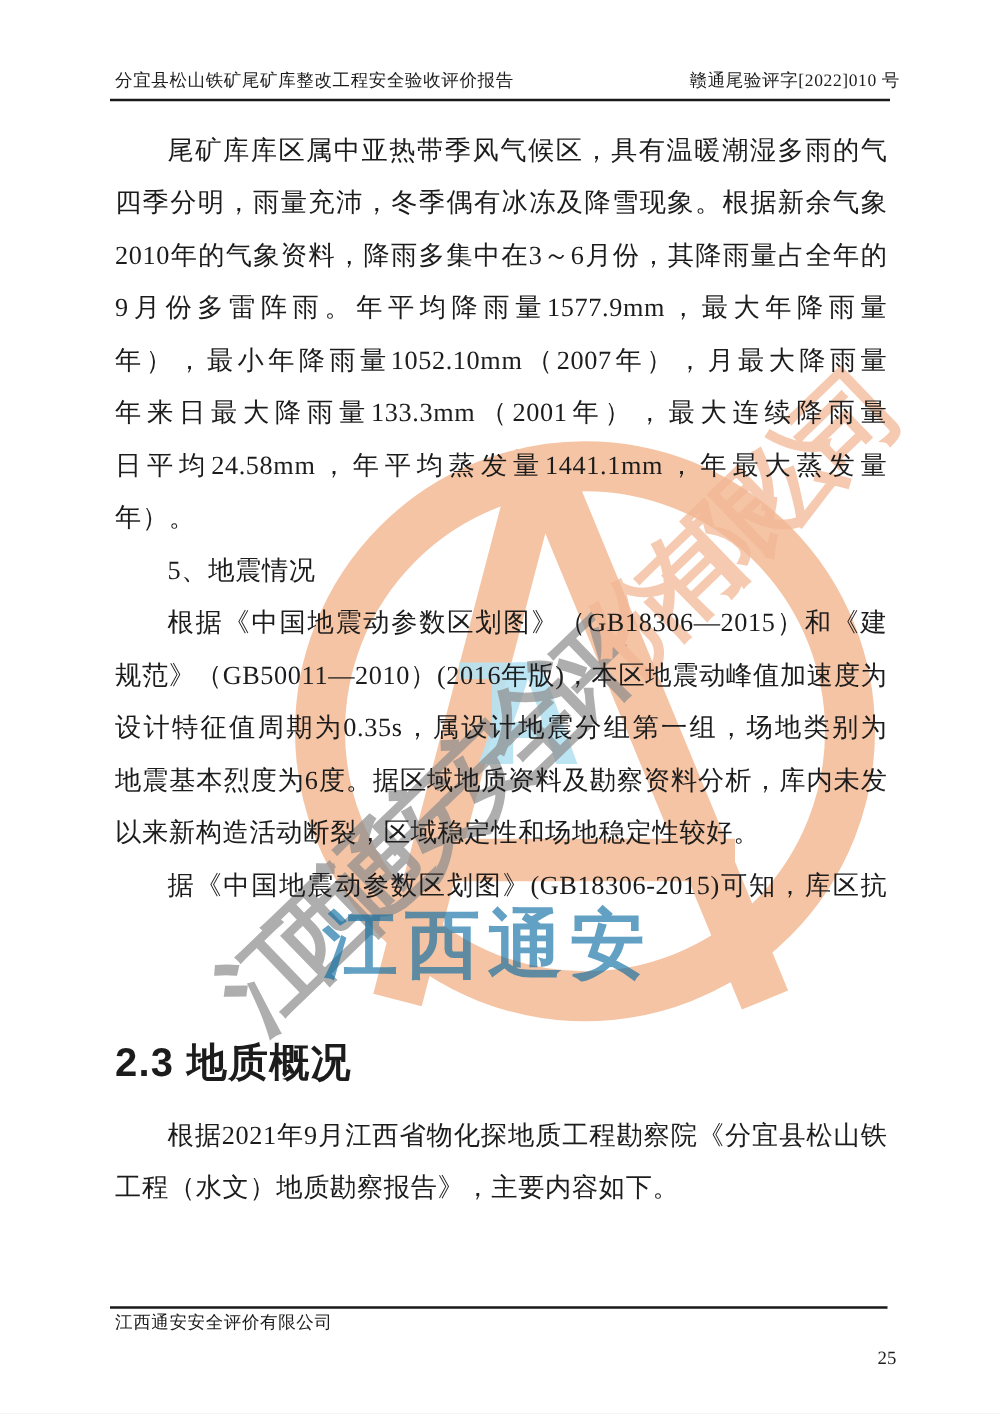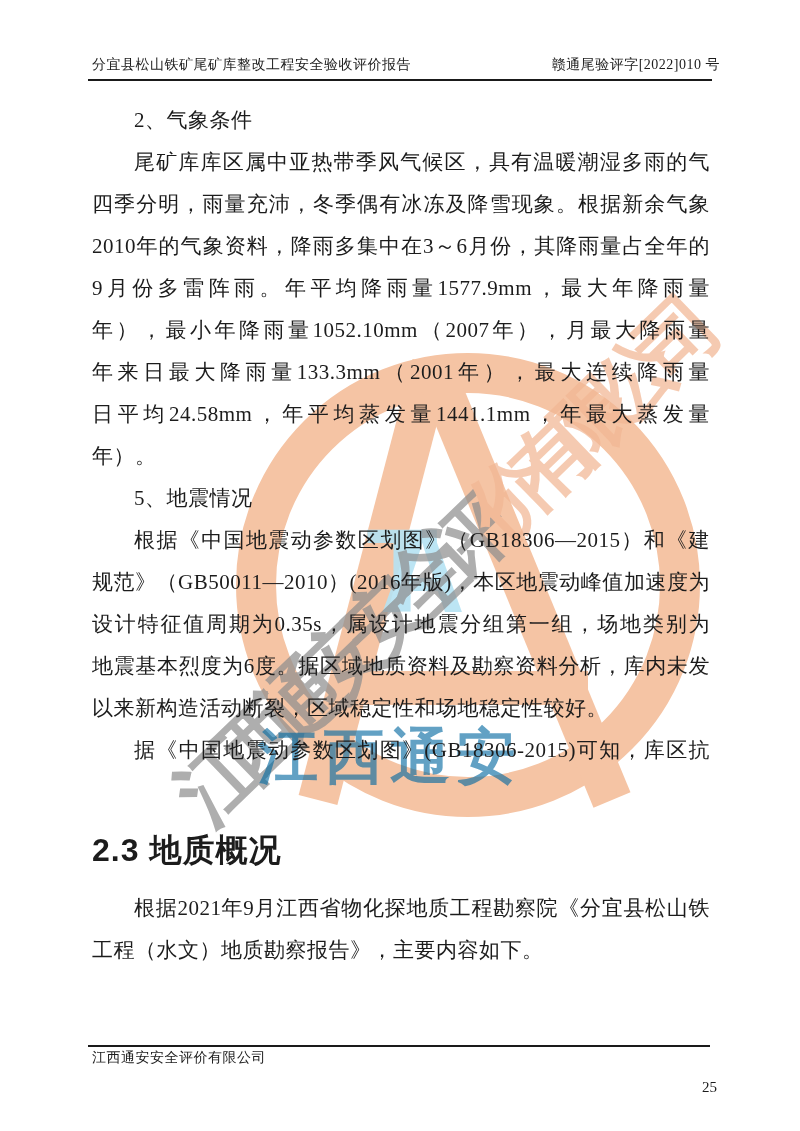--- a/index.html
+++ b/index.html
@@ -75,21 +75,20 @@
     <div class="wm-red">江西通安</div>
   </div>
 
   <div id="content">
 
     <div class="hdr-left">分宜县松山铁矿尾矿库整改工程安全验收评价报告</div>
     <div class="hdr-right">赣通尾验评字[2022]010 号</div>
     <div class="hdr-rule"></div>
 
     <div id="bodylines">
-      <div class="line indent">2、气象条件</div>
       <div class="line indent just">尾矿库库区属中亚热带季风气候区，具有温暖潮湿多雨的气候特征。</div>
       <div class="line just">四季分明，雨量充沛，冬季偶有冰冻及降雪现象。根据新余气象局2001～</div>
       <div class="line just">2010年的气象资料，降雨多集中在3～6月份，其降雨量占全年的60.0%，8～</div>
       <div class="line just">9月份多雷阵雨。年平均降雨量1577.9mm，最大年降雨量2169.6mm（2010</div>
       <div class="line just">年），最小年降雨量1052.10mm（2007年），月最大降雨量502.1mm，近10</div>
       <div class="line just">年来日最大降雨量133.3mm（2001年），最大连续降雨量196.6mm（8天），</div>
       <div class="line just">日平均24.58mm，年平均蒸发量1441.1mm，年最大蒸发量1632.6mm（2003</div>
       <div class="line">年）。</div>
       <div class="line indent">5、地震情况</div>
       <div class="line indent just">根据《中国地震动参数区划图》（GB18306—2015）和《建筑抗震设计</div>

